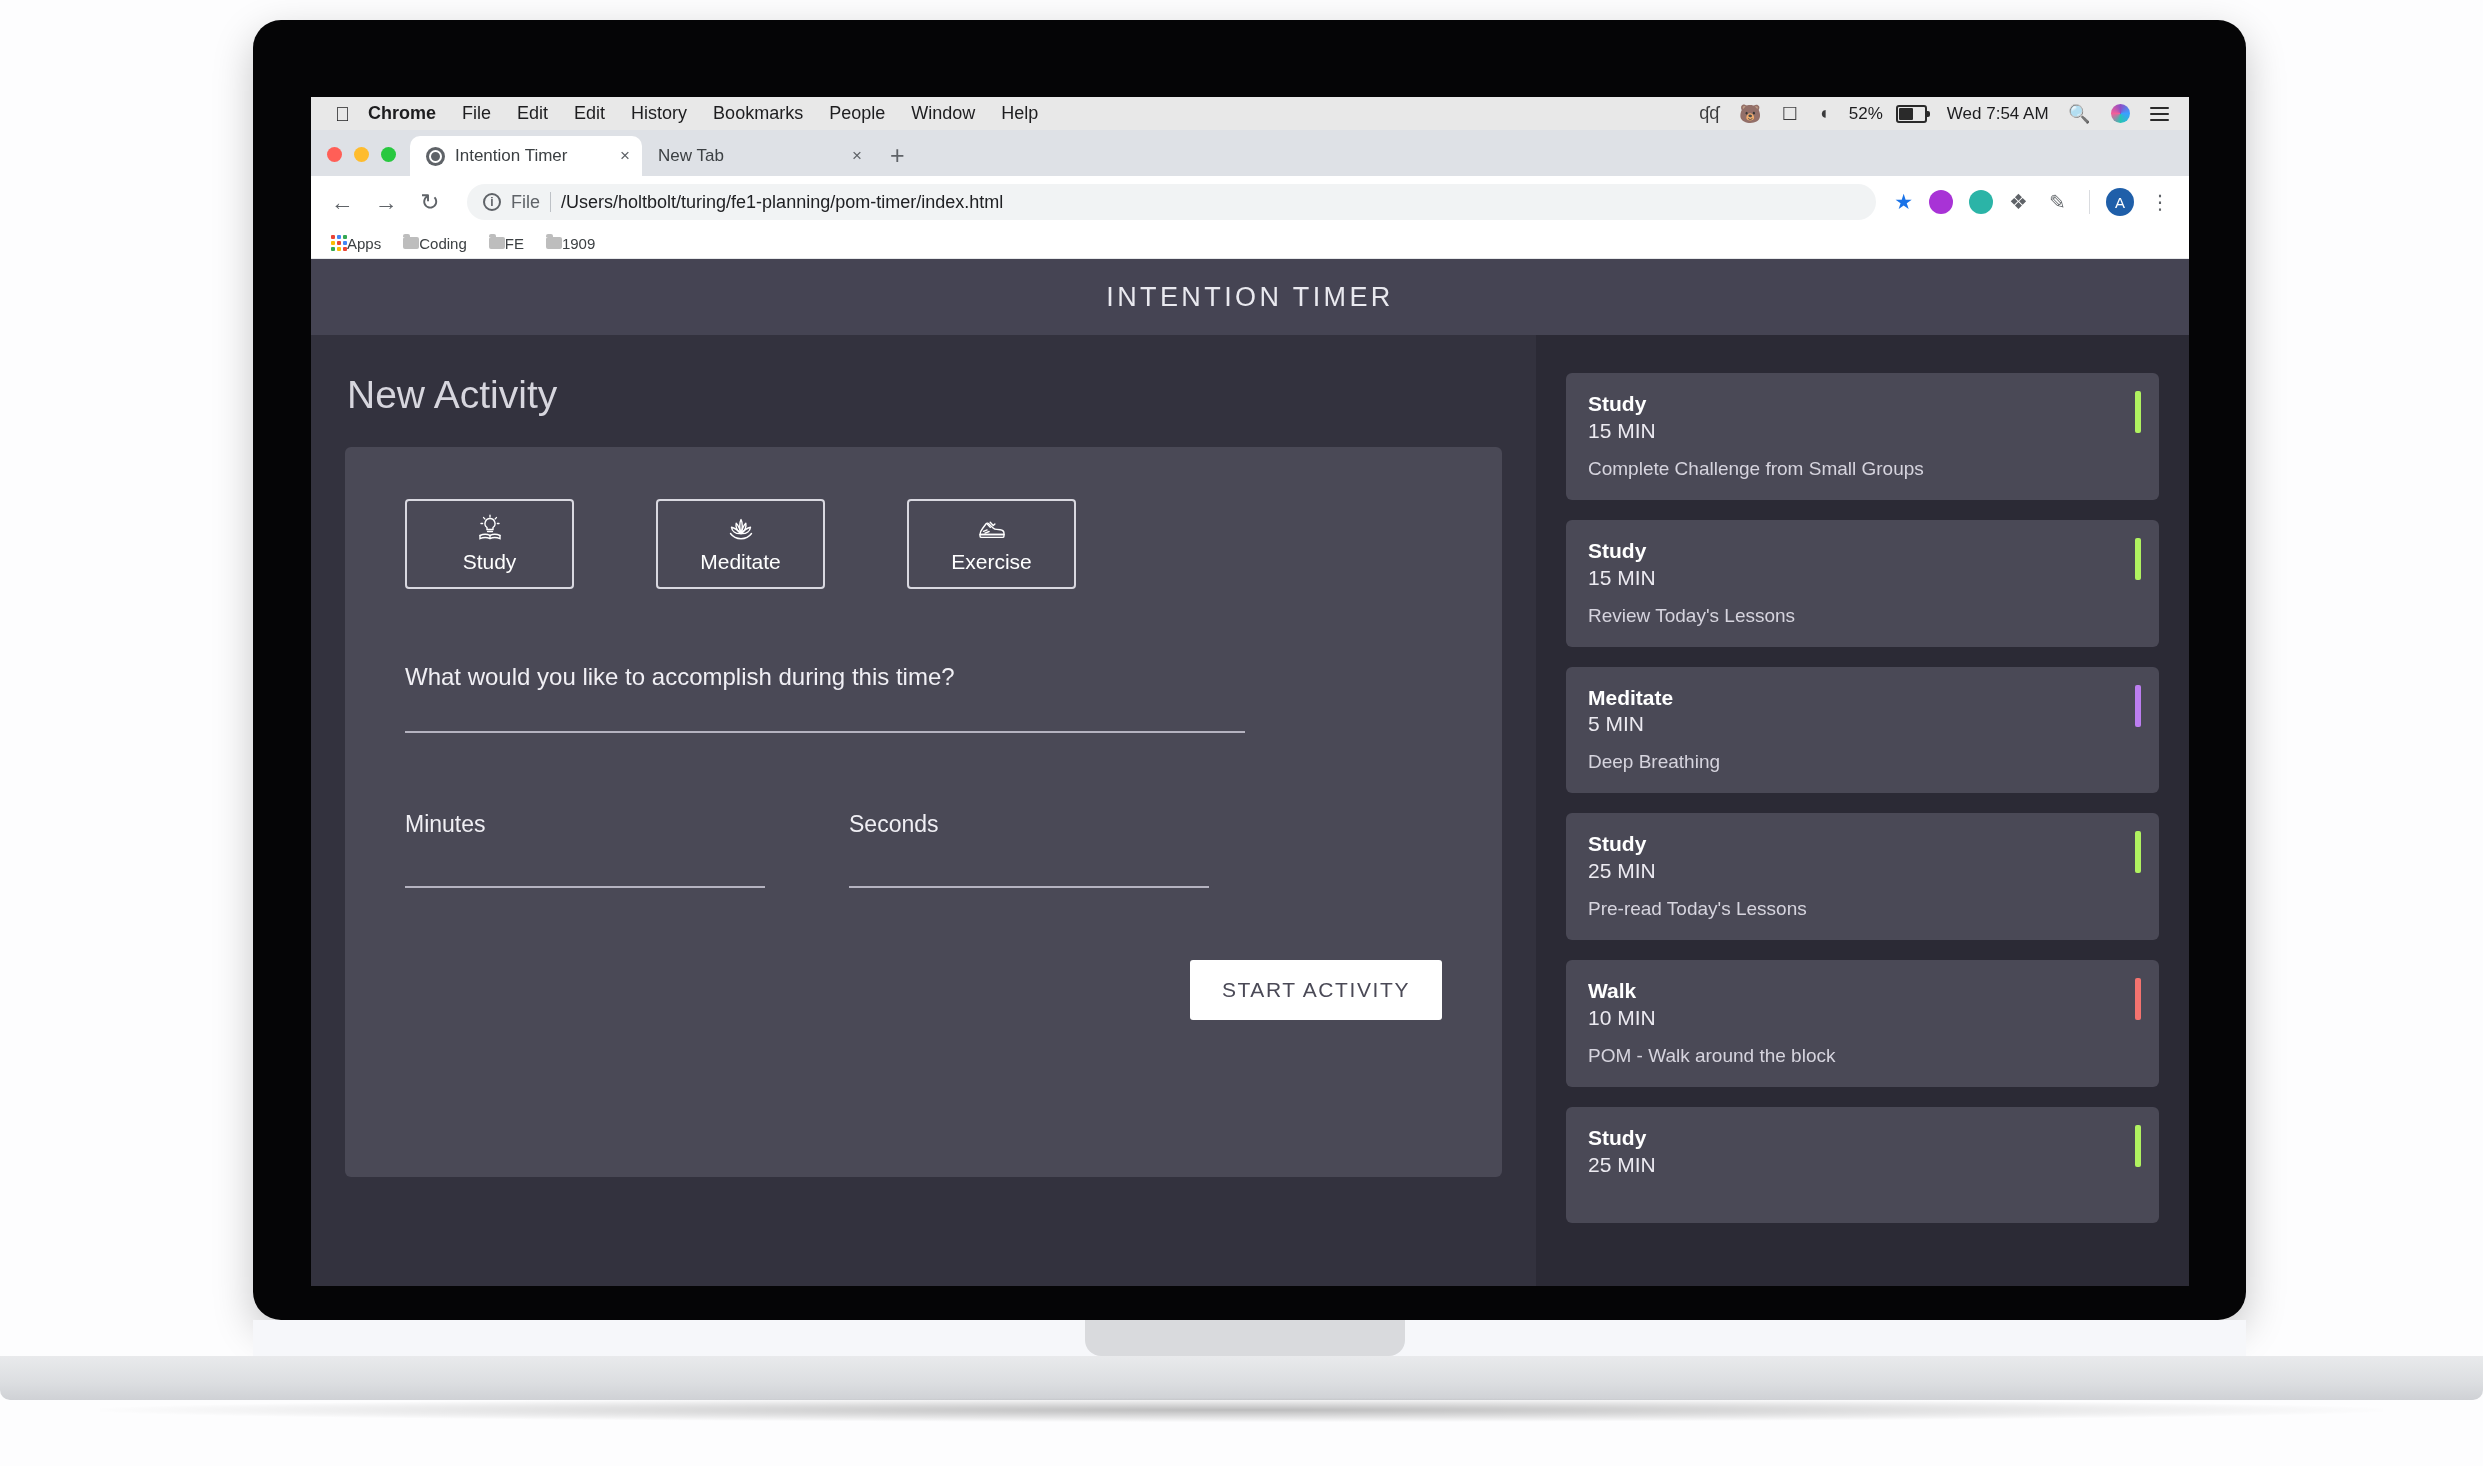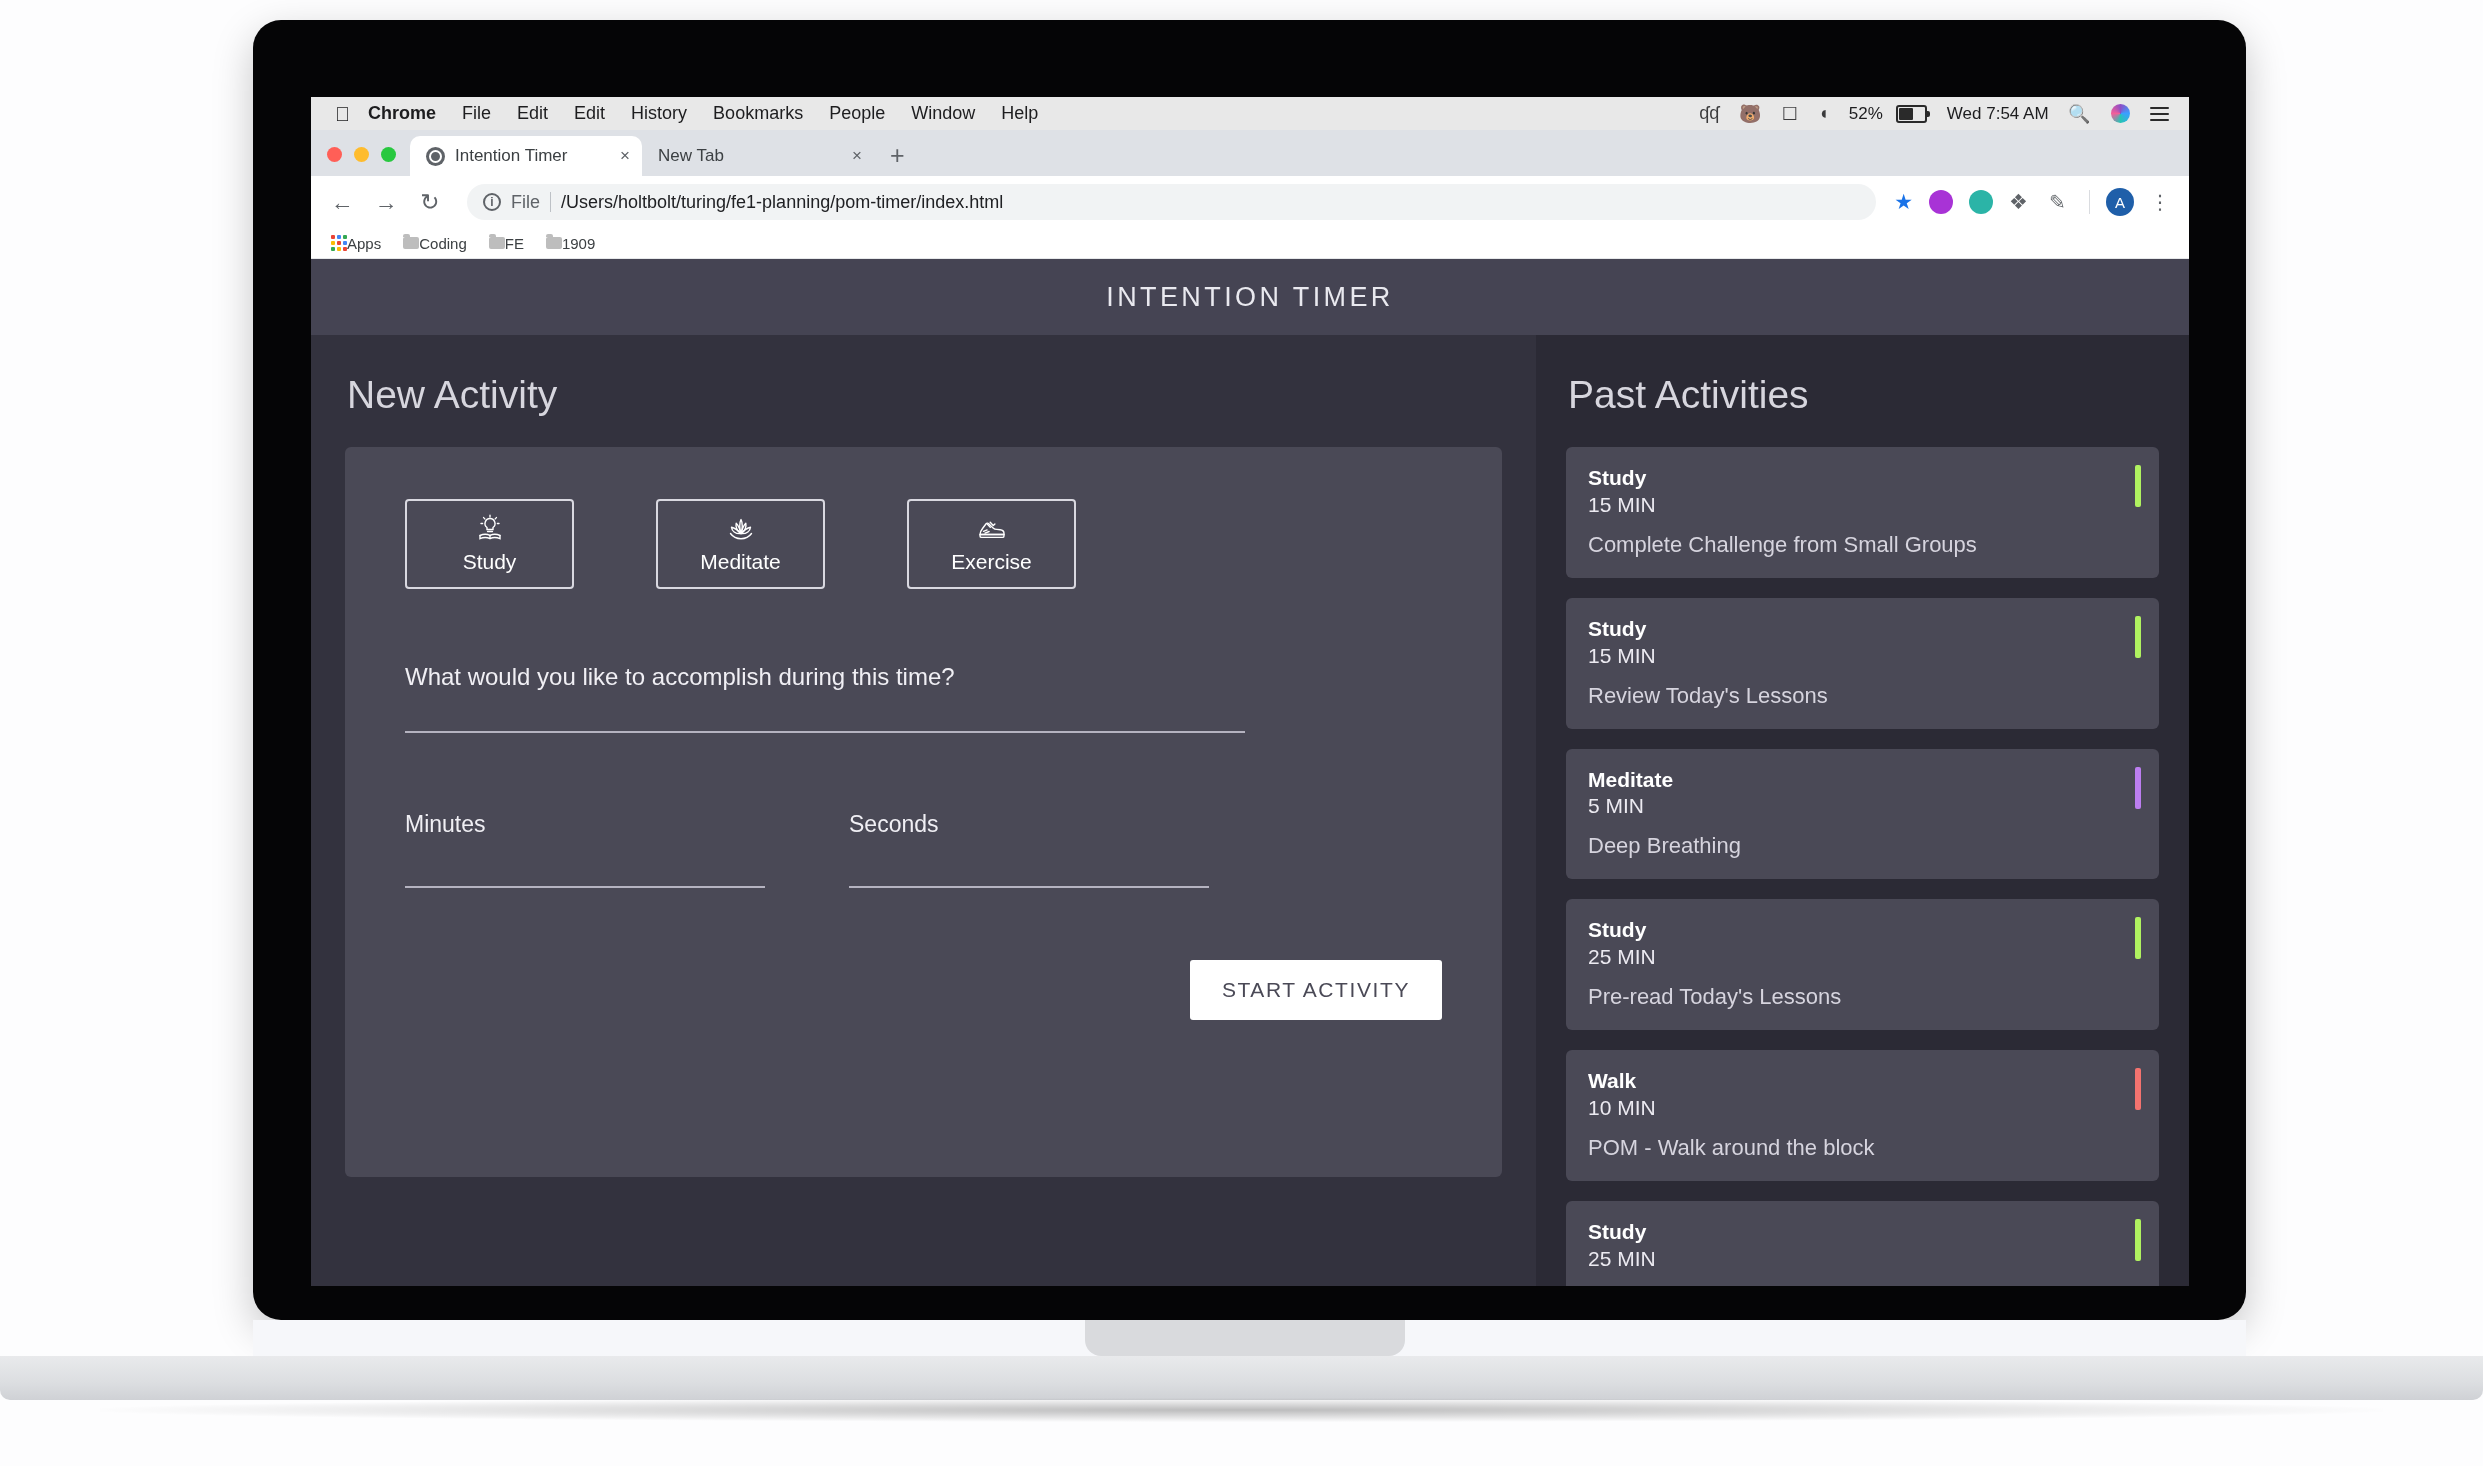--- a/index.html
+++ b/index.html
@@ -315,21 +315,21 @@
     position:relative;
     background:#4a4956;
     border-radius: 6px;
     padding: 18px 22px 20px 22px;
     box-sizing:border-box;
     margin-bottom: 20px;
     min-height: 116px;
   }
   .activity .a-cat { color:#ffffff; font-weight:bold; font-size: 21px; line-height:1.28;}
   .activity .a-dur { color:#eceaf1; font-size: 21px; line-height:1.28;}
-  .activity .a-desc { color:#d6d4de; font-size: 22px; margin-top: 13px;}
+  .activity .a-desc { color:#d6d4de; font-size: 19px; margin-top: 13px;}
   .activity .a-bar {
     position:absolute; right: 18px; top: 18px;
     width: 6px; height: 42px; border-radius: 2px;
   }
 </style>
 </head>
 <body>
 
 <div class="scene">
 
@@ -516,21 +516,20 @@
               </div>
             </div>
 
             <div class="start-row">
               <button class="start-btn">START ACTIVITY</button>
             </div>
           </div>
         </div>
 
         <div class="right-pane">
-          <h2 class="pane-title">Past Activities</h2>
 
           <div class="activity">
             <div class="a-cat">Study</div>
             <div class="a-dur">15 MIN</div>
             <div class="a-desc">Complete Challenge from Small Groups</div>
             <span class="a-bar" style="background: rgb(176, 242, 96);"></span>
           </div>
 
           <div class="activity">
             <div class="a-cat">Study</div>

